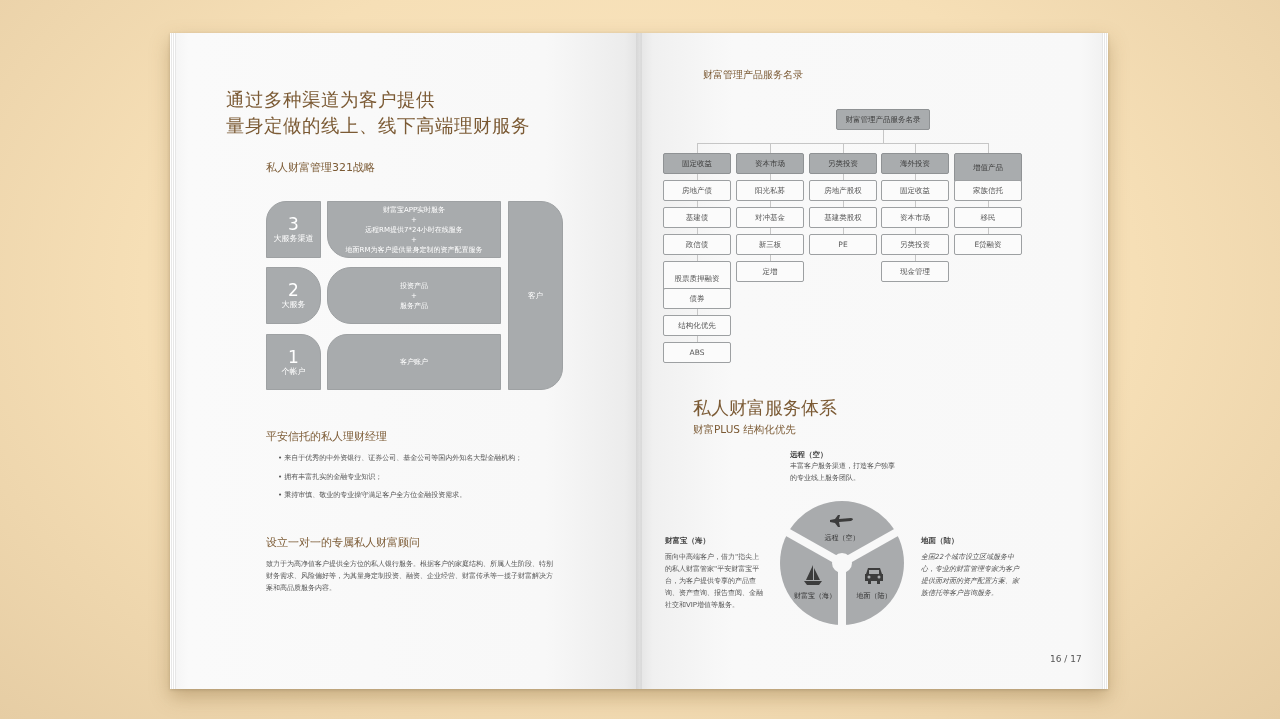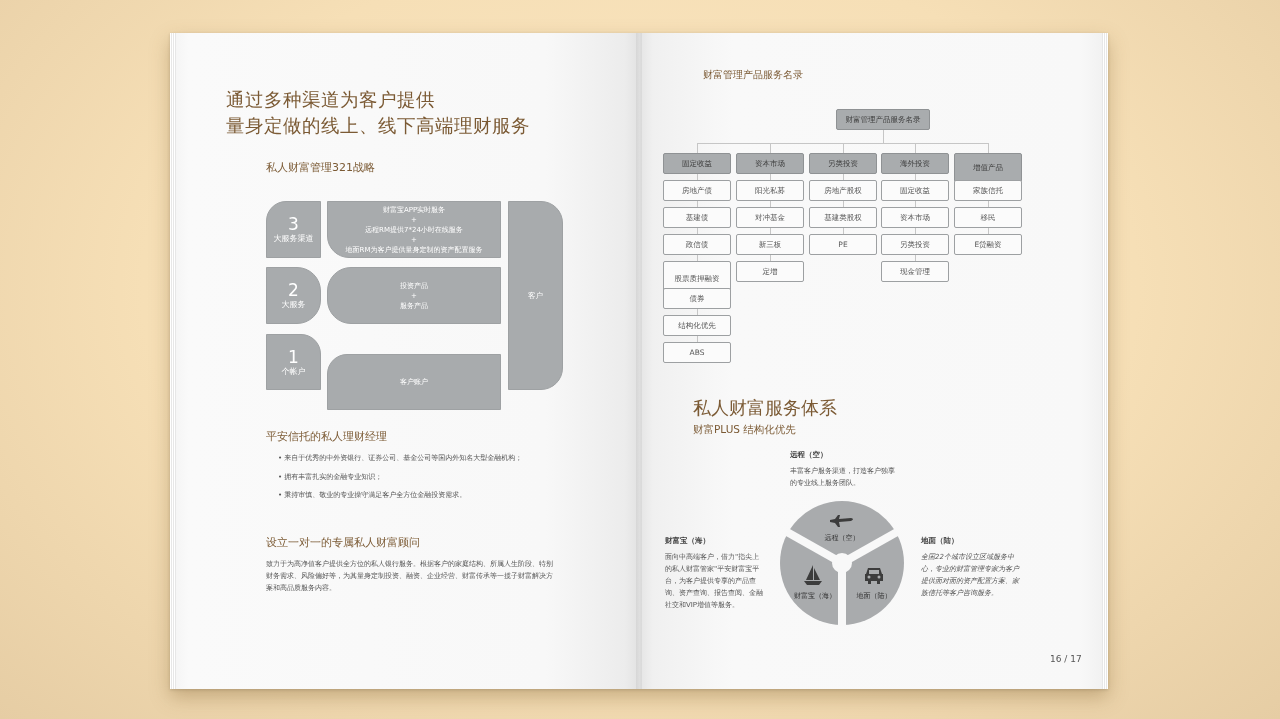--- a/index.html
+++ b/index.html
@@ -96,21 +96,21 @@
       <div class="gblock mid-block" style="left:157px; top:234px; width:174px; height:57px; border-radius:24px 0 0 24px;">
         <span>投资产品</span>
         <span>+</span>
         <span>服务产品</span>
       </div>
 
       <div class="gblock num-block" style="left:96px; top:301px; width:55px; height:56px; border-radius:0 20px 0 0;">
         <div class="num">1</div>
         <div class="lbl">个帐户</div>
       </div>
-      <div class="gblock mid-block" style="left:157px; top:301px; width:174px; height:56px; border-radius:20px 0 0 0;margin-top:20px;">
+      <div class="gblock mid-block" style="left:157px; top:301px; width:174px; height:56px; border-radius:20px 0 0 0;">
         <span>客户账户</span>
       </div>
 
       <div class="gblock" style="left:338px; top:168px; width:55px; height:189px; border-radius:0 22px 22px 0; font-size:7.5px;">
         <span>客户</span>
       </div>
     </div>
 
     <div class="abs sub-heading" style="left:96px; top:396px;">平安信托的私人理财经理</div>
     <ul class="abs bullets">
@@ -180,21 +180,21 @@
       <div class="oc-box" style="left:315px; top:147px; width:68px; height:21px;">家族信托</div>
       <div class="oc-box" style="left:315px; top:174px; width:68px; height:21px;">移民</div>
       <div class="oc-box" style="left:315px; top:201px; width:68px; height:21px;">E贷融资</div>
     </div>
 
     <div class="abs" style="left:54px; top:363px; font-size:18px; color:#7b5a34;">私人财富服务体系</div>
     <div class="abs" style="left:54px; top:390px; font-size:10.5px; color:#7b5a34;">财富PLUS 结构化优先</div>
 
     <div class="abs" style="left:151px; top:417px;">
       <div class="desc-title">远程（空）</div>
-      <div class="desc-text" style="margin-top:5px;">
+      <div class="desc-text" style="">
         <div>丰富客户服务渠道，打造客户独享</div>
         <div>的专业线上服务团队。</div>
       </div>
     </div>
 
     <div class="abs" style="left:26px; top:503px;">
       <div class="desc-title">财富宝（海）</div>
       <div class="desc-text" style="margin-top:5px;">
         <div>面向中高端客户，借力"指尖上</div>
         <div>的私人财富管家"平安财富宝平</div>

